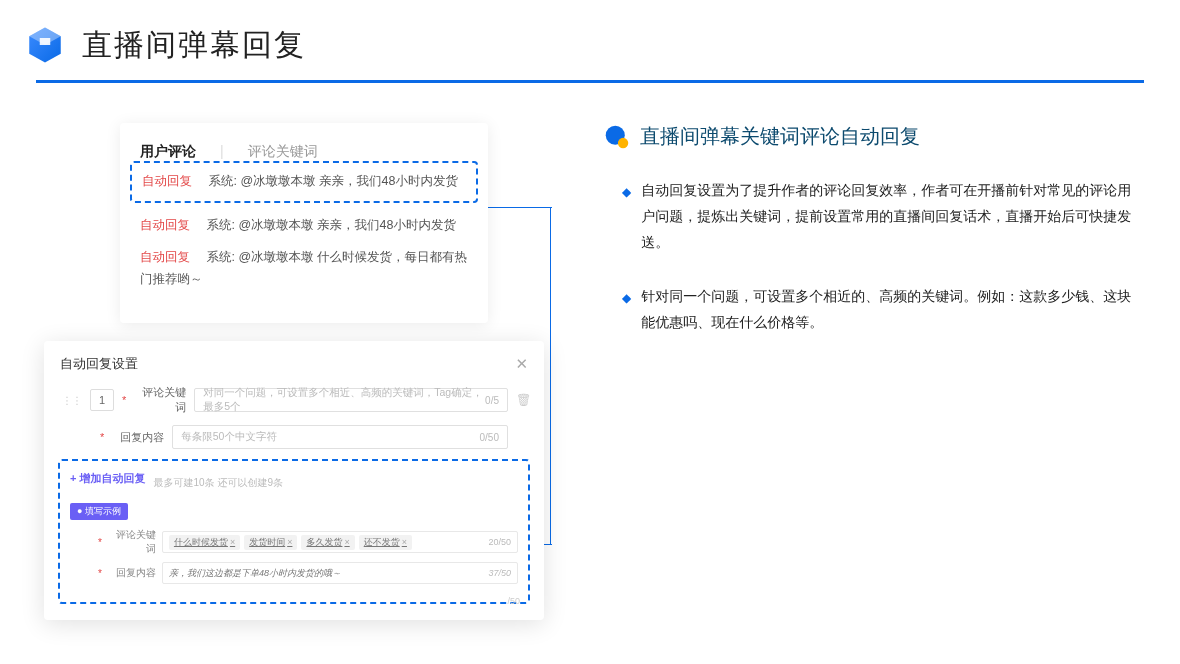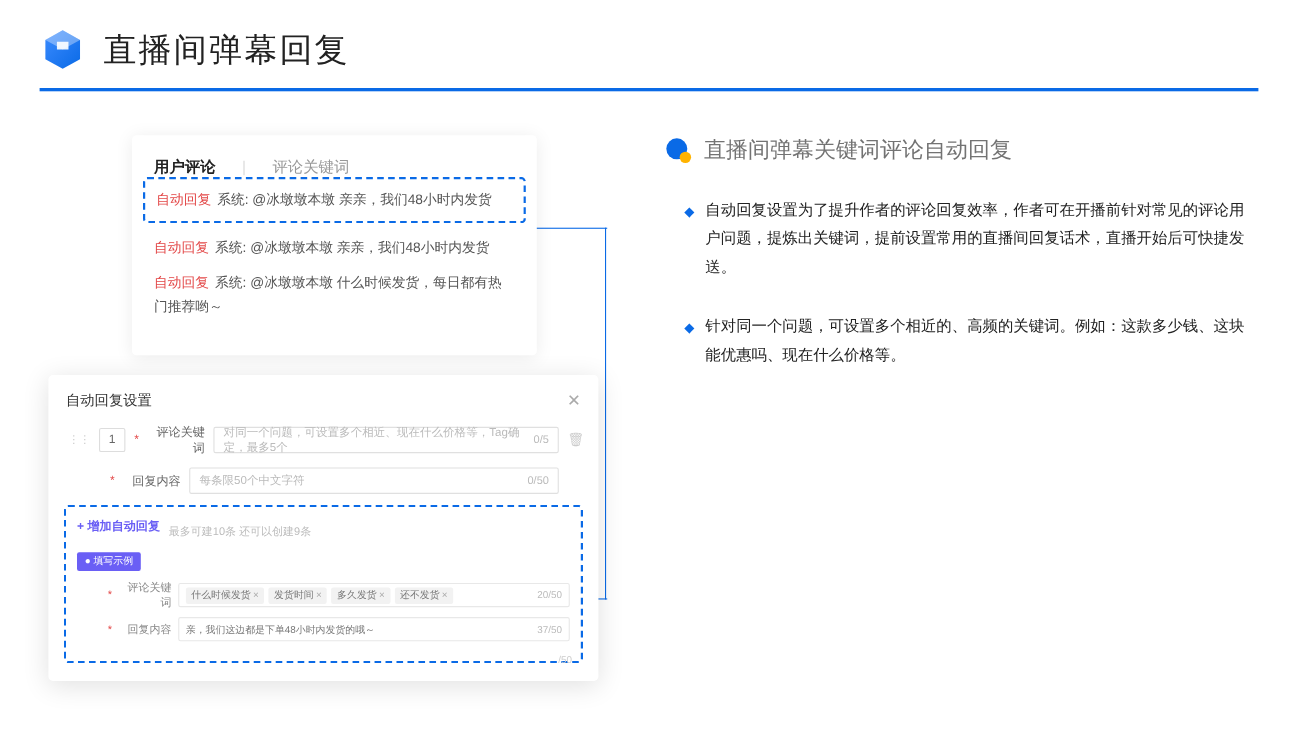--- a/index.html
+++ b/index.html
@@ -1,49 +1,49 @@
 <!DOCTYPE html>
 <html><head>
 <meta charset="utf-8">
 <style>
 * { margin: 0; padding: 0; box-sizing: border-box; }
 body { font-family: "Microsoft YaHei", "PingFang SC", sans-serif; background: #fff; width: 1180px; height: 664px; position: relative; overflow: hidden; }
 
 
-.header { display: flex; align-items: center; padding: 24px 36px 0 36px; }
+.header { display: flex; align-items: center; padding: 24px 36px 0 24px; }
 .header-icon { width: 42px; height: 42px; margin-right: 16px; }
 .header-title { font-size: 30px; color: #222; font-weight: 400; letter-spacing: 2px; }
 .header-logo { margin-left: auto; display: flex; align-items: center; gap: 8px; }
 .logo-mark { width: 32px; height: 32px; }
 .logo-text-wrap { display: flex; flex-direction: column; line-height: 1.1; }
 .logo-cn { font-size: 16px; color: #0a6ae6; font-weight: 600; letter-spacing: 1px; }
 .logo-en { font-size: 8px; color: #0a6ae6; letter-spacing: 3px; }
 .header-rule { height: 3px; background: #0a6ae6; margin: 14px 36px 0 36px; }
 
 
 .main { display: flex; padding: 40px 44px 0 44px; gap: 40px; }
 .left-col { width: 520px; position: relative; }
 .right-col { flex: 1; }
 
 
 .section-header { display: flex; align-items: center; gap: 10px; margin-bottom: 28px; }
 .section-icon { width: 26px; height: 26px; position: relative; }
-.section-title { font-size: 20px; color: #737373; font-weight: 500; }
+.section-title { font-size: 20px; color: #0c4a6e; font-weight: 500; }
 .bullet-list { padding-left: 18px; }
 .bullet-item { display: flex; gap: 10px; margin-bottom: 28px; font-size: 14px; line-height: 1.85; color: #222; }
 .bullet-mark { color: #0a6ae6; font-size: 12px; margin-top: 3px; }
 
 
 .card1 { position: absolute; top: 0; left: 76px; width: 368px; background: #fff; box-shadow: 0 2px 16px rgba(0,0,0,0.08); border-radius: 4px; padding: 20px 20px 22px 20px; z-index: 1; }
 .tabs { display: flex; gap: 24px; font-size: 14px; color: #999; }
 .tab-active { color: #222; font-weight: 600; }
 .tab-sep { color: #ddd; }
 .msg { font-size: 12.5px; line-height: 1.75; color: #555; margin-bottom: 10px; }
 .msg-highlight { border: 2px dashed #0a6ae6; border-radius: 4px; padding: 8px 10px; margin: 0 -10px 12px -10px; position: relative; }
-.tag-auto { color: #e34848; font-weight: 500; margin-right: 2px; }
+.tag-auto { color: #e34848; font-weight: 500; margin-right: 13px; }
 .sys-text { color: #555; }
 
 
 .card2 { position: absolute; top: 218px; left: 0; width: 500px; background: #fff; box-shadow: 0 4px 24px rgba(0,0,0,0.12); border-radius: 4px; padding: 12px 14px 16px 14px; z-index: 2; }
 .card2-header { display: flex; justify-content: space-between; font-size: 13px; color: #333; padding: 2px 2px 12px 2px; }
 .close-x { color: #aaa; font-size: 15px; cursor: pointer; }
 .form-row { display: flex; align-items: center; gap: 8px; font-size: 11px; margin-bottom: 10px; padding-left: 4px; }
 .form-row .drag { color: #ccc; font-size: 10px; }
 .form-row .num-box { width: 24px; height: 22px; border: 1px solid #ddd; border-radius: 2px; display: flex; align-items: center; justify-content: center; font-size: 11px; color: #666; }
 .form-row .req { color: #e34848; }
@@ -53,24 +53,24 @@
 .form-row .trash { color: #ccc; font-size: 12px; width: 14px; }
 
 .example-block { border: 2px dashed #0a6ae6; border-radius: 4px; padding: 10px 10px 12px 10px; margin-top: 10px; position: relative; }
 .add-link { font-size: 11px; color: #6a5ff5; margin-bottom: 8px; display: inline-flex; align-items: center; gap: 4px; font-weight: bold; }
 .add-hint { color: #bbb; font-size: 10px; }
 .example-badge { display: inline-block; background: #6a5ff5; color: #fff; font-size: 9px; padding: 2px 7px; border-radius: 2px; margin-bottom: 8px; }
 .ex-row { display: flex; align-items: center; gap: 6px; font-size: 10px; margin-bottom: 6px; padding-left: 28px; }
 .ex-row .label { color: #888; width: 48px; text-align: right; }
 .ex-row .req { color: #e34848; }
 .ex-row .tagbox { flex: 1; height: 22px; border: 1px solid #e8e8e8; border-radius: 2px; padding: 0 6px; display: flex; align-items: center; gap: 4px; font-size: 9px; background: #fff; }
-.pill { background: #f2f2f2; color: #777; padding: 1px 5px; border-radius: 2px; font-size: 9px; }
+.pill { background: #f2f2f2; color: #777; padding: 1px 5px; border-radius: 2px; font-size: 9px; text-decoration: underline; }
 .pill .x { color: #aaa; margin-left: 2px; }
 .ex-row .count { color: #bbb; margin-left: auto; font-size: 9px; }
-.ex-text-input { flex: 1; height: 22px; border: 1px solid #e8e8e8; border-radius: 2px; padding: 0 6px; display: flex; align-items: center; justify-content: flex-end; font-size: 9px; color: #777; background: #fff; }
+.ex-text-input { flex: 1; height: 22px; border: 1px solid #e8e8e8; border-radius: 2px; padding: 0 6px; display: flex; align-items: center; justify-content: flex-end; font-size: 9px; color: #777; background: #fff; font-style: italic; }
 .trailing-count { position: absolute; right: 20px; bottom: -2px; color: #ccc; font-size: 9px; }
 .conn-h1 { top: 84px; left: 440px; width: 68px; height: 0; border-top: 1.5px solid #0a6ae6; }
 .conn-v { top: 84px; left: 506px; width: 0; height: 338px; border-right: 1.5px solid #0a6ae6; }
 .conn-h2 { top: 421px; left: 478px; width: 30px; height: 0; border-top: 1.5px solid #0a6ae6; }
 </style>
 </head>
 <body>
 
 <div class="header">
   <svg class="header-icon" viewBox="0 0 48 48">
@@ -123,21 +123,21 @@
         <span>自动回复设置</span>
         <span class="close-x">✕</span>
       </div>
 
       <div class="form-row">
         <span class="drag">⋮⋮</span>
         <span class="num-box">1</span>
         <span class="req">*</span>
         <span class="label">评论关键词</span>
         <div class="input">
-          <span>对同一个问题，可设置多个相近、现在什么价格等，Tag确定，最多5个</span>
+          <span>对同一个问题，可设置多个相近、高频的关键词，Tag确定，最多5个</span>
           <span class="count">0/5</span>
         </div>
         <span class="trash">🗑</span>
       </div>
 
       <div class="form-row" style="padding-left:42px">
         <span class="req">*</span>
         <span class="label">回复内容</span>
         <div class="input">
           <span>每条限50个中文字符</span>

